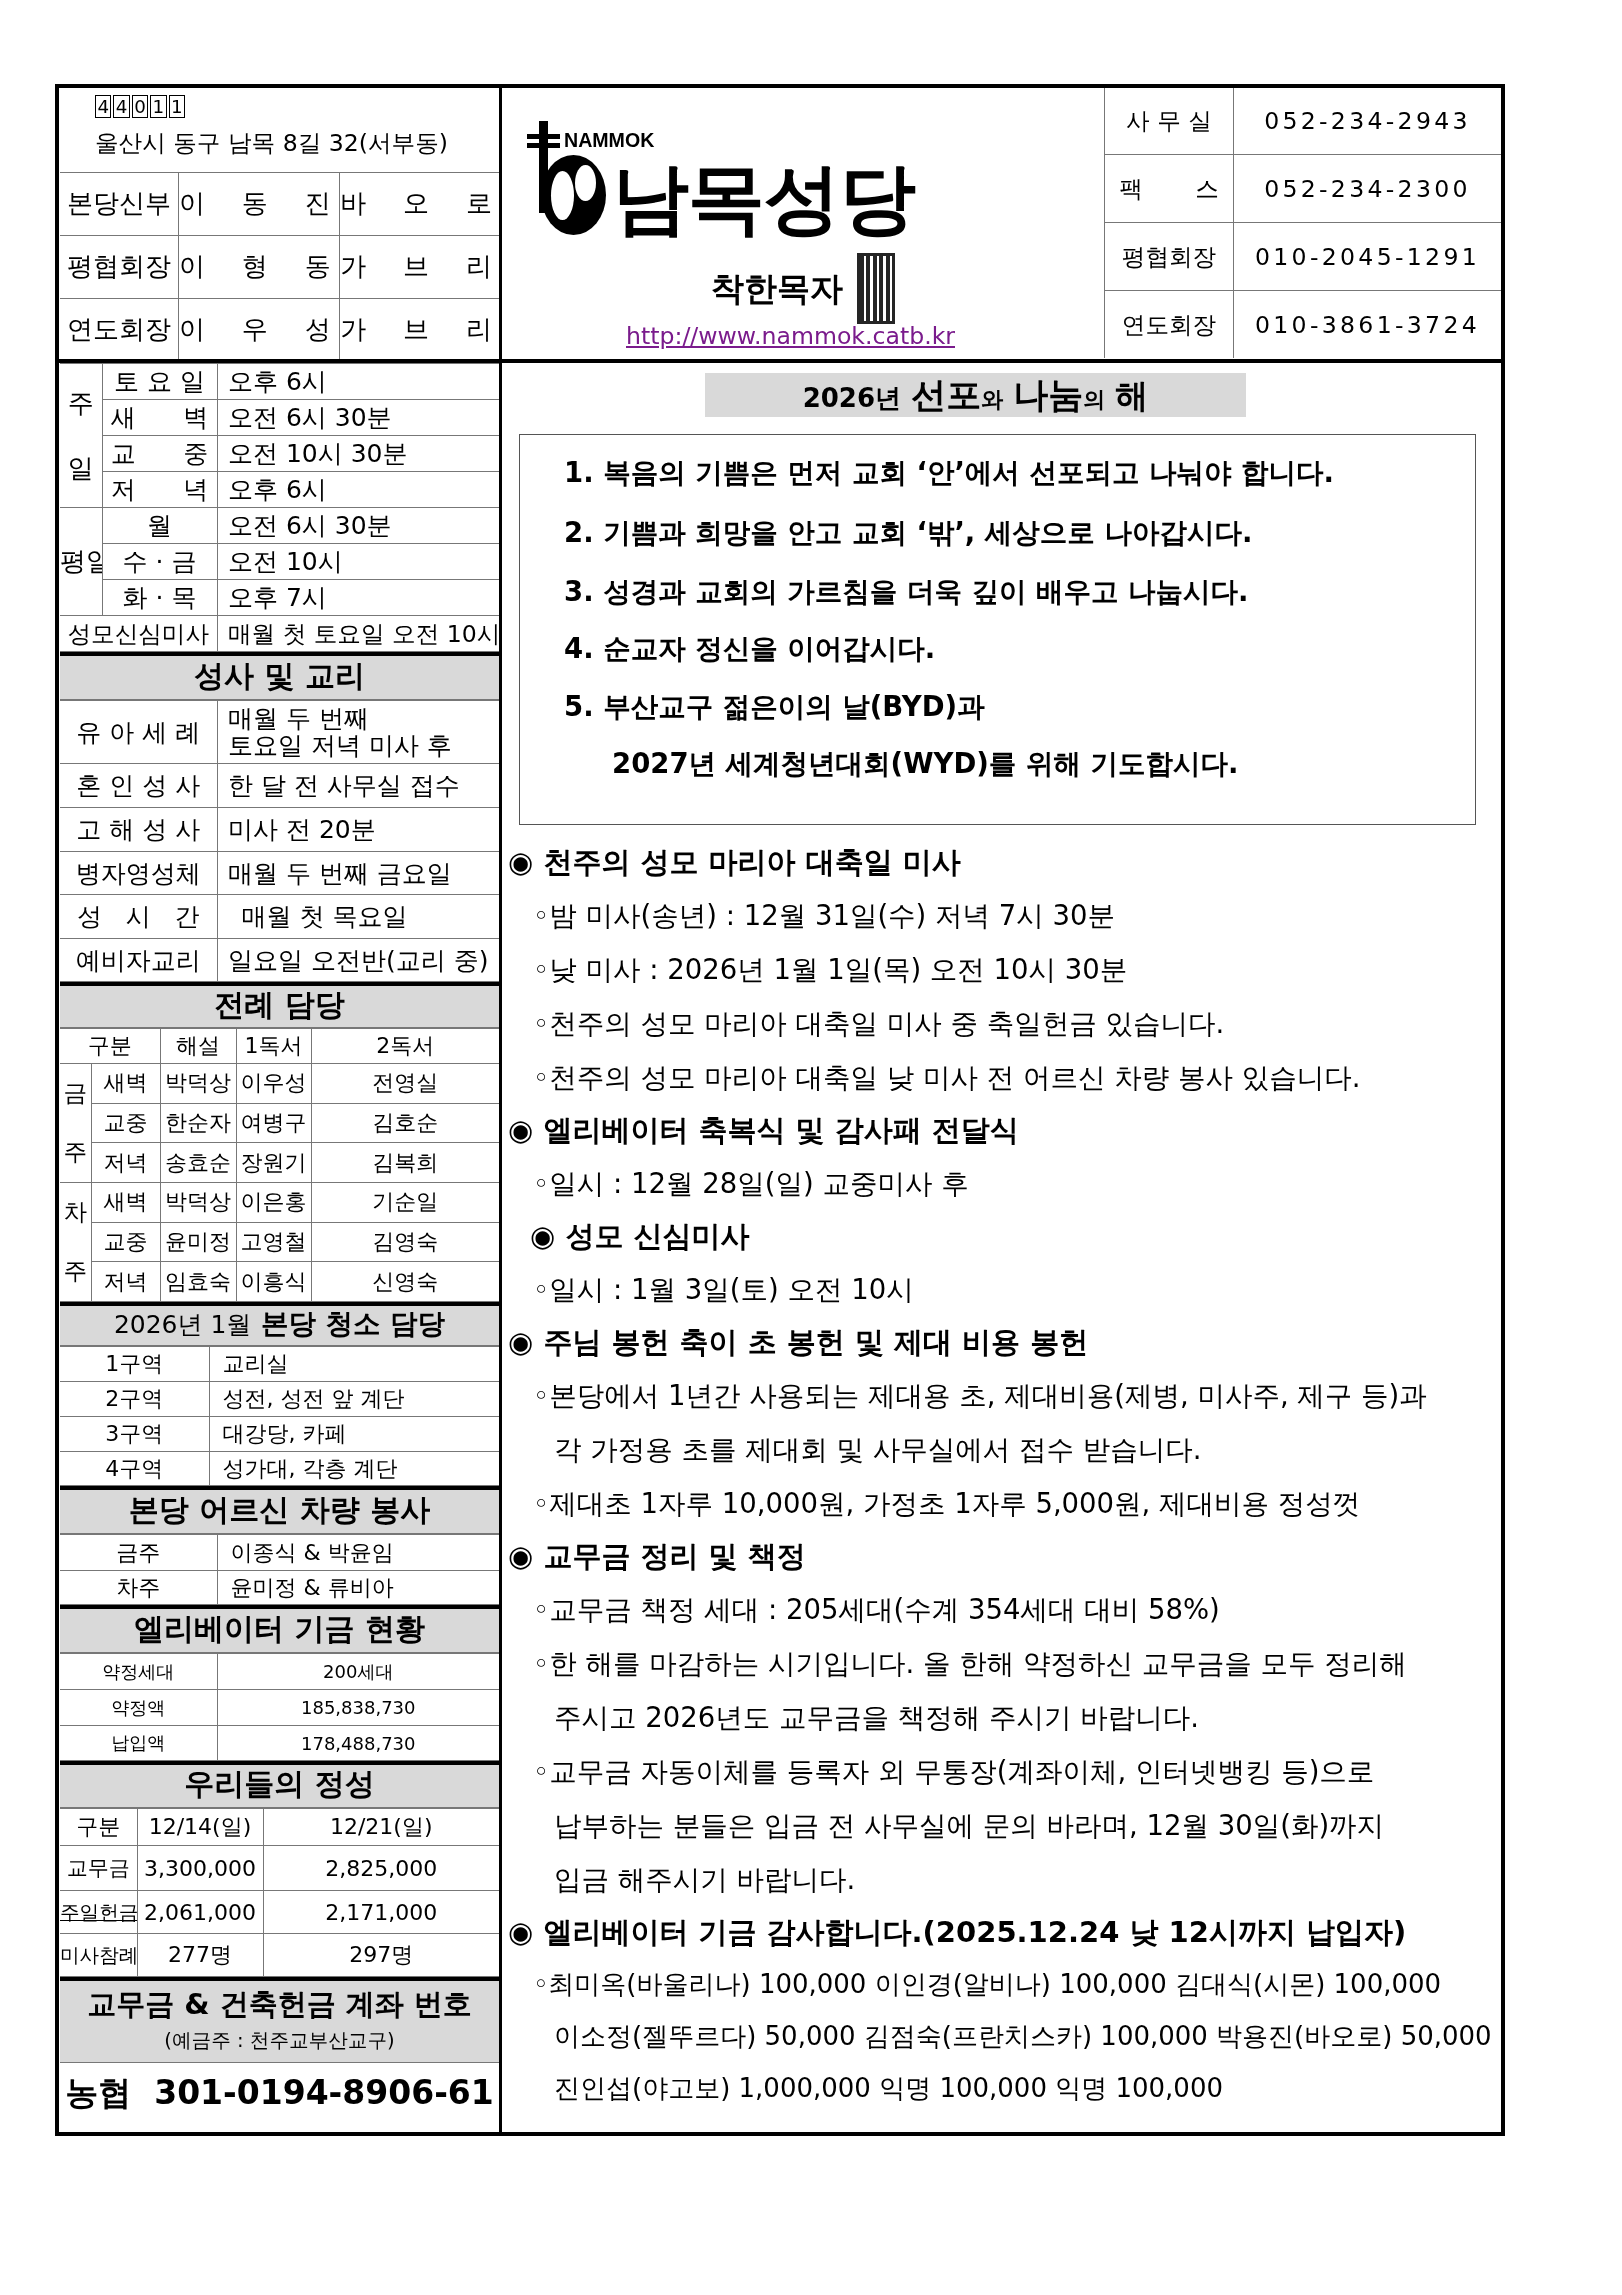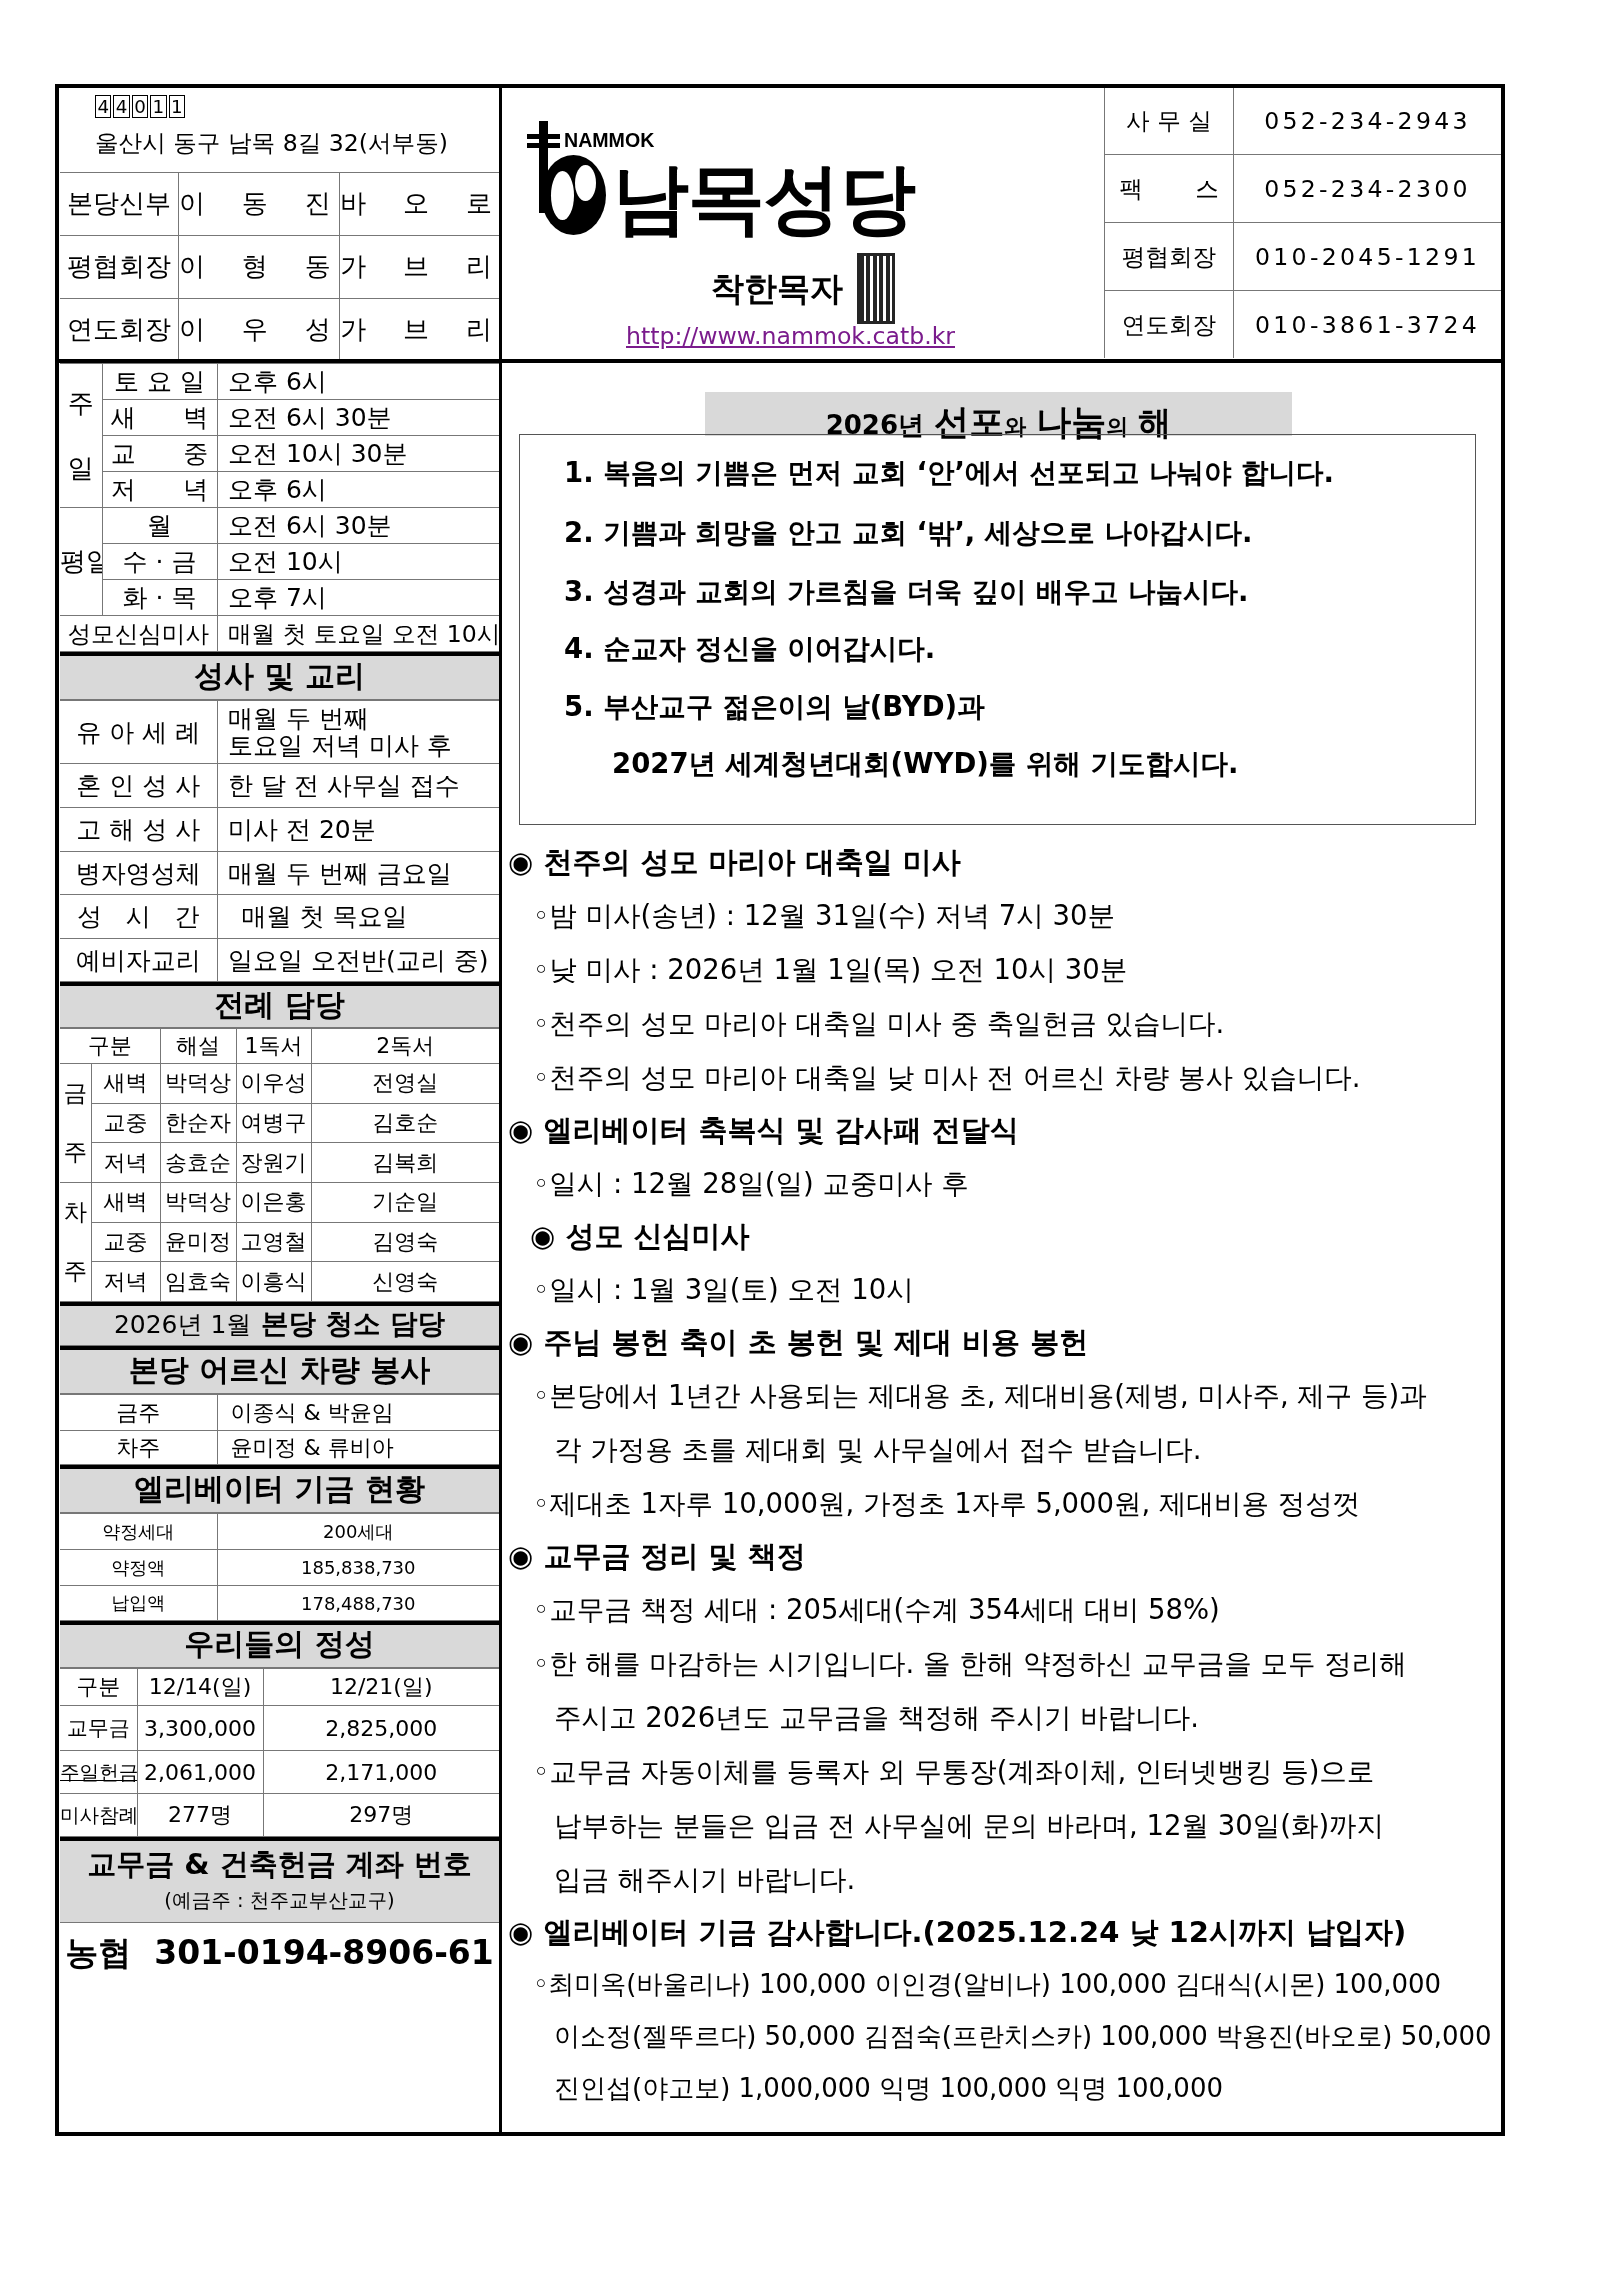--- a/index.html
+++ b/index.html
@@ -227,20 +227,44 @@
           <td>이흥식</td>
           <td style="border-right:none;">신영숙</td>
         </tr>
   </tbody>
     </table>
 
   <div class="hdr sec" style="height:39px;line-height:35px;font-size:27.5px;">
     <span style="font-weight:normal;font-size:25px;">2026년 1월</span>
     <span>본당 청소 담당</span>
   </div>
+  <table style="font-size:22px;">
+    <colgroup>
+        <col style="width:149px">
+        <col>
+      </colgroup>
+    <tbody>
+        <tr style="height:35px">
+          <td style="border-left:none;">1구역</td>
+          <td style="text-align:left;padding-left:13px;border-right:none;">교리실</td>
+        </tr>
+    <tr style="height:35px">
+          <td style="border-left:none;">2구역</td>
+          <td style="text-align:left;padding-left:13px;border-right:none;">성전, 성전 앞 계단</td>
+        </tr>
+    <tr style="height:35px">
+          <td style="border-left:none;">3구역</td>
+          <td style="text-align:left;padding-left:13px;border-right:none;">대강당, 카페</td>
+        </tr>
+    <tr style="height:34px">
+          <td style="border-left:none;">4구역</td>
+          <td style="text-align:left;padding-left:13px;border-right:none;">성가대, 각층 계단</td>
+        </tr>
+  </tbody>
+    </table>
 
   <div class="hdr sec" style="height:43px;line-height:39px;font-size:30px;">본당 어르신 차량 봉사</div>
   <table style="font-size:22px;">
     <colgroup>
         <col style="width:157px">
         <col>
       </colgroup>
     <tbody>
         <tr style="height:36px">
           <td style="border-left:none;">금주</td>
@@ -306,21 +330,21 @@
   </tbody>
     </table>
 
   <div class="sec" style="background:#d9d9d9;text-align:center;height:81px;border-bottom:1.3px solid #777;">
     <div style="font-weight:bold;font-size:29px;padding-top:3.9px;">교무금 &amp; 건축헌금 계좌 번호</div>
     <div style="font-size:19.6px;margin-top:2.6px;">(예금주 : 천주교부산교구)</div>
   </div>
   <div style="text-align:center;font-weight:bold;font-size:33px;height:60px;line-height:60px;white-space:pre;">농협  301-0194-8906-61</div>
 </div>
 
-<div class="abs" style="left:705px;top:392px;width:587px;height:44px;background:#d9d9d9;text-align:center;line-height:60px;font-size:29px;font-weight:bold;">
+<div class="abs" style="left:705px;top:373px;width:541px;height:44px;background:#d9d9d9;text-align:center;line-height:44px;font-size:29px;font-weight:bold;">
   <span style="font-size:26px;">2026년</span>
   <span style="font-size:35px;">선포</span><span style="font-size:22px;">와</span>
   <span style="font-size:35px;">나눔</span><span style="font-size:22px;">의</span>
   <span style="font-size:33px;">해</span>
 </div>
 <div class="abs" style="left:519px;top:434px;width:957px;height:391px;border:1.3px solid #555;font-weight:bold;font-size:27.5px;">
   <div class="abs" style="left:44px;top:19.6px;white-space:nowrap;">1. 복음의 기쁨은 먼저 교회 ‘안’에서 선포되고 나눠야 합니다.</div>
   <div class="abs" style="left:44px;top:80px;white-space:nowrap;">2. 기쁨과 희망을 안고 교회 ‘밖’, 세상으로 나아갑시다.</div>
   <div class="abs" style="left:44px;top:139px;white-space:nowrap;">3. 성경과 교회의 가르침을 더욱 깊이 배우고 나눕시다.</div>
   <div class="abs" style="left:44px;top:196px;white-space:nowrap;">4. 순교자 정신을 이어갑시다.</div>

